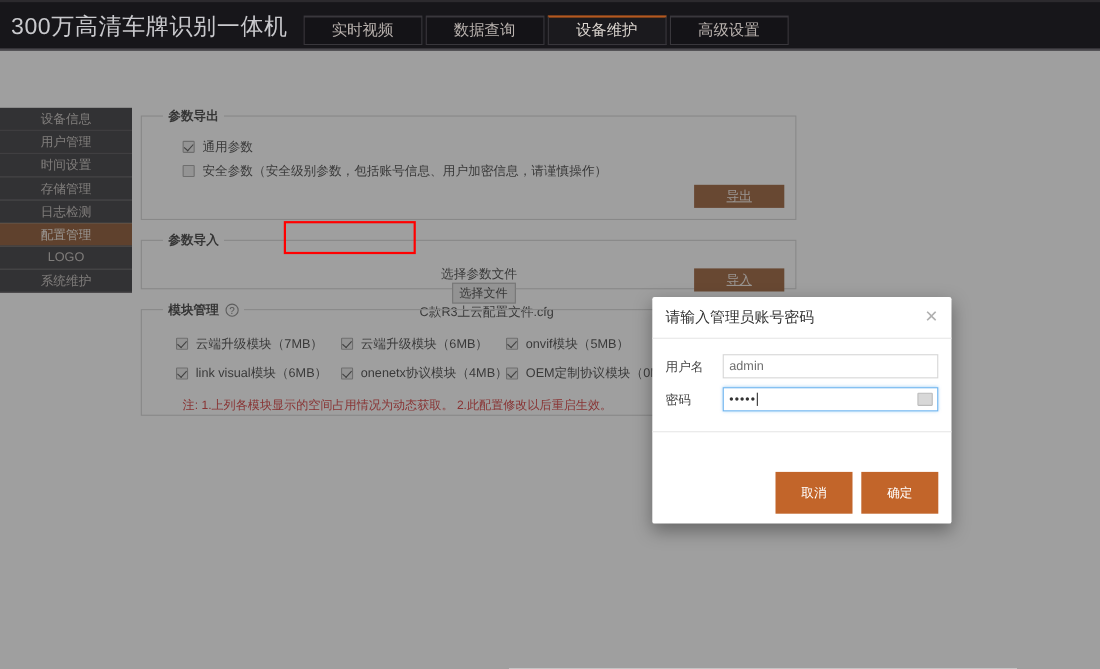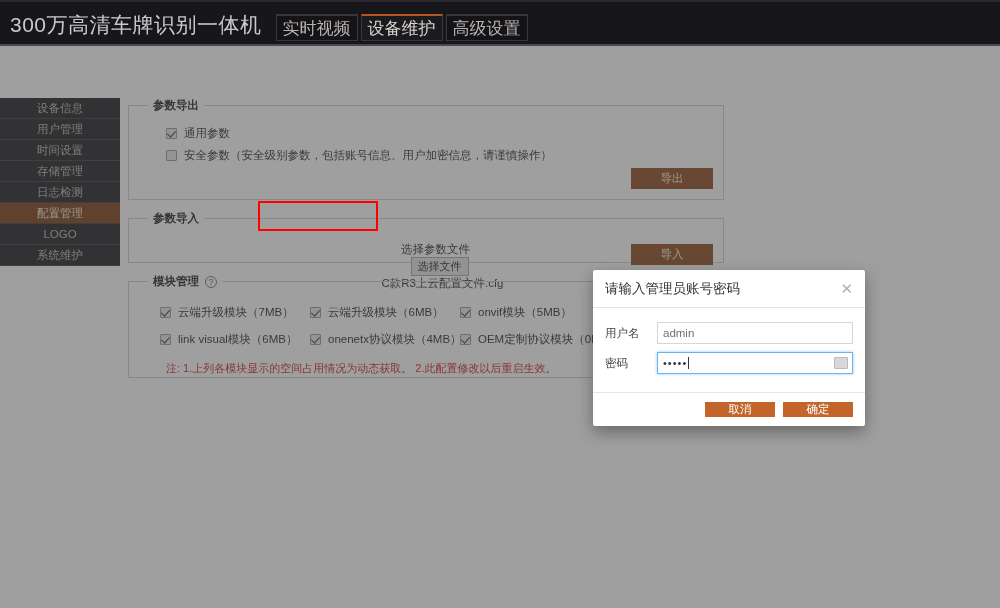--- a/index.html
+++ b/index.html
@@ -18,23 +18,23 @@
     background: #17161a;
     border-top: 2px solid #2c2a2e;
     display: flex; align-items: flex-end;
   }
   .brand {
     color: #c9c9cd; font-size: 21px; line-height: 1;
     padding: 0 14px 11px 10px; white-space: nowrap; letter-spacing: .5px;
   }
   .tabs { display: flex; align-items: flex-end; gap: 3px; padding-bottom: 5px; }
   .tab {
-    width: 82px; height: 27px; background: #141317;
+    width: 108px; height: 27px; background: #141317;
     border: 1px solid #39373c; border-top: 2px solid #39373c;
-    color: #b9b2ae; font-size: 17px;
+    color: #b9b2ae; font-size: 14px;
     display: flex; align-items: center; justify-content: center;
     cursor: pointer;
   }
   .tab.active {
     border-top: 2px solid #b5581f; background: #1b1a1e; color: #dcd6d0;
   }
   .header-rule {
     position: absolute; top: 44px; left: 0; width: 1000px; height: 2px; background: #4a484d;
   }
 
@@ -76,21 +76,21 @@
     width: 4px; height: 7px; border: solid #3c3c3c;
     border-width: 0 1.6px 1.6px 0; transform: rotate(42deg);
   }
   .chk-label { font-size: 11.5px; color: #2b2b2b; white-space: nowrap; }
 
   .btn {
     background: #8d4a1c; color: #f3e9e2; border: none;
     font-size: 11.5px; height: 21px; width: 82px;
     display: flex; align-items: center; justify-content: center; cursor: pointer;
   }
-  .btn-right { position: absolute; right: 10px; }
+  .btn-right { position: absolute; right: 10px; text-decoration: underline; }
 
   .file-row { display: flex; align-items: center; margin: 10px 0 4px 18px; flex-direction: column; }
   .file-label { font-size: 11.5px; color: #2b2b2b; margin-right: 8px; }
   .file-btn {
     font-size: 11px; color: #222; background: #e6e6e6; border: 1px solid #a8a8a8;
     padding: 2px 6px; height: 19px; display: flex; align-items: center; cursor: pointer;
   }
   .file-name { font-size: 11.5px; color: #2b2b2b; margin-left: 6px; white-space: nowrap; }
 
   .mod-grid {
@@ -134,33 +134,34 @@
   .caret { display: inline-block; width: 1px; height: 12px; background: #333; margin-left: 1px; }
   .ime-icon {
     position: absolute; right: 4px; top: 4px; width: 14px; height: 12px;
     background: #d8d8d8; border: 1px solid #bbb; border-radius: 1px;
   }
   .modal-foot {
     border-top: 1px solid #e6e6e6; padding: 9px 12px;
     display: flex; justify-content: flex-end; gap: 8px;
   }
   .mbtn {
-    width: 70px; height: 15px; background: #c2652a; color: #fff; border: none;
-    font-size: 11.5px; display: flex; align-items: center; justify-content: center; cursor: pointer;
+    width: 70px; height: 38px; background: #c2652a; color: #fff; border: none;
+    font-size: 11.5px; display: flex; align-items: center; justify-content: center; cursor: pointer; margin-top: 27px;
   }
 </style>
 </head>
 <body>
 
 <div id="app">
 
   <div class="header">
     <div class="brand">300万高清车牌识别一体机</div>
     <div class="tabs">
       <div class="tab">实时视频</div>
+      <div class="tab">数据查询</div>
       <div class="tab active">设备维护</div>
       <div class="tab">高级设置</div>
     </div>
   </div>
   <div class="header-rule"></div>
 
   <div class="page">
 
     <div class="sidebar">
       <div class="side-item">设备信息</div>

